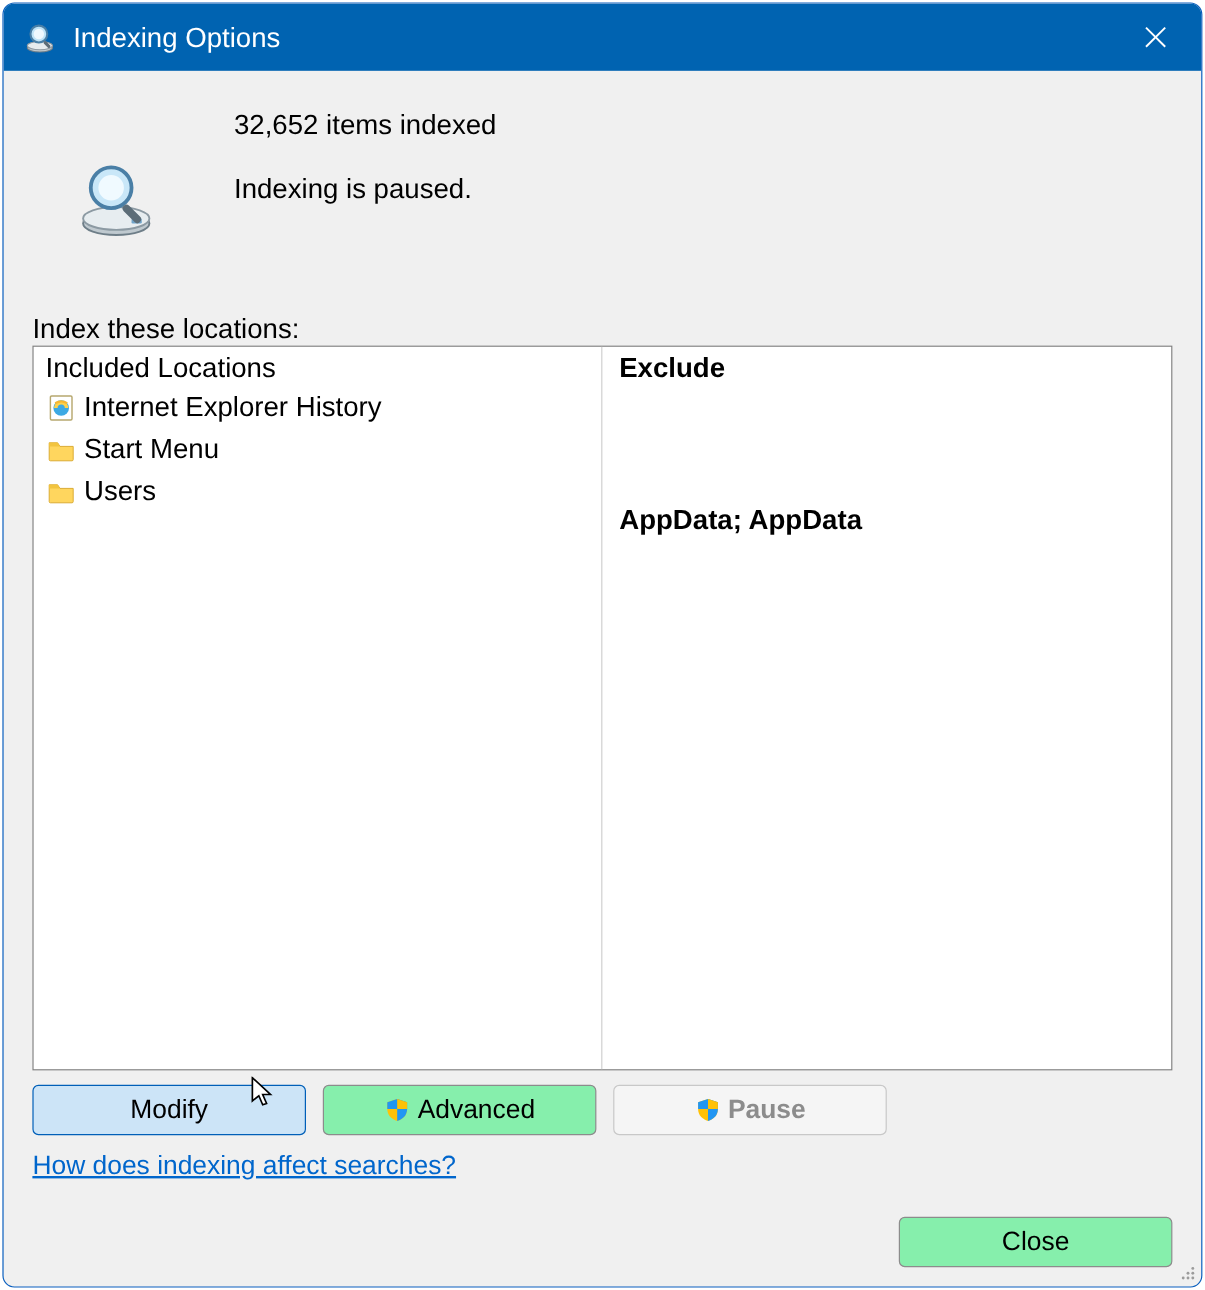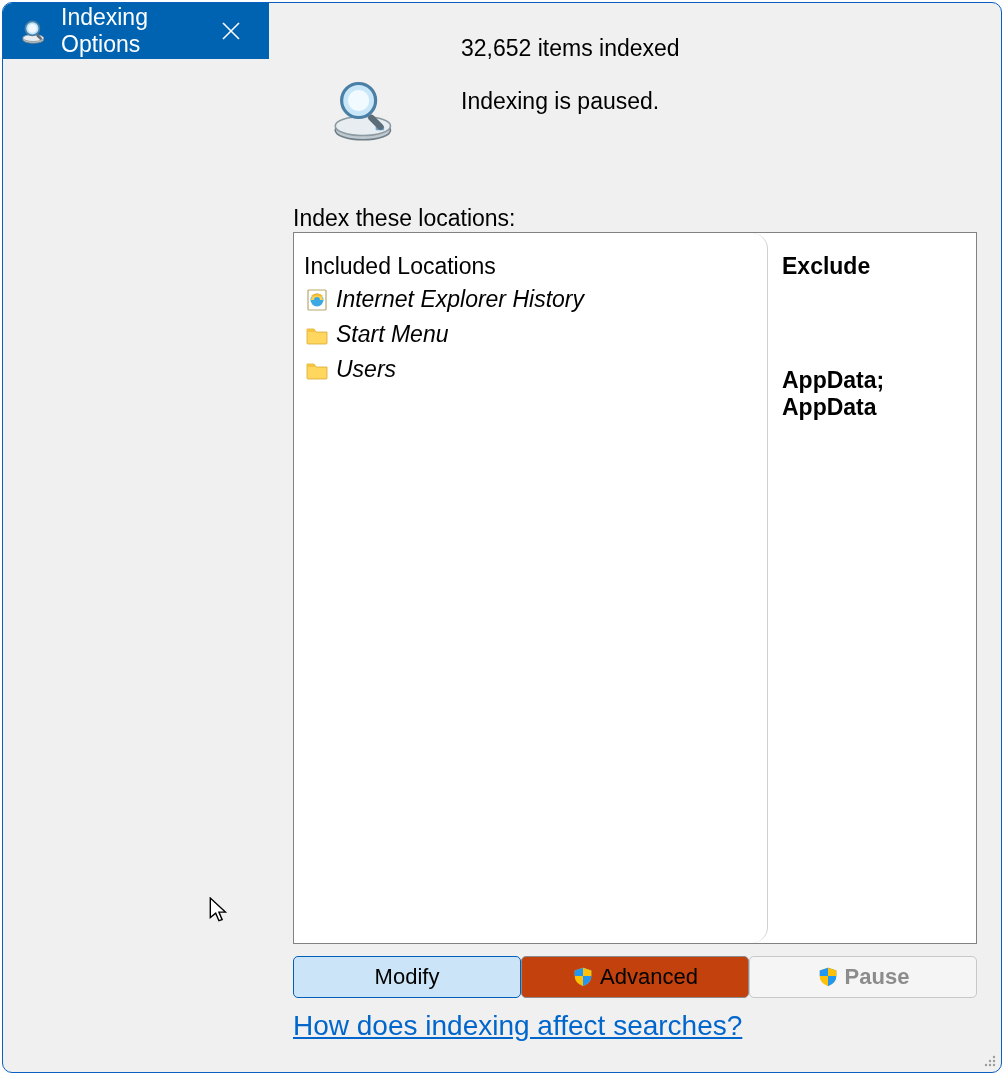--- a/index.html
+++ b/index.html
@@ -12,21 +12,21 @@
   }
   .window {
     width: 1000px;
     height: 1071px;
     margin: 2px;
     border: 1px solid #0a5fbf;
     border-radius: 10px;
     overflow: hidden;
     background: #f0f0f0;
     display: flex;
-    flex-direction: row;
+    flex-direction: column;
     position: relative;
   }
   .titlebar {
     height: 56px;
     background: #0063b1;
     display: flex;
     align-items: center;
     padding: 0 14px 0 18px;
     color: #ffffff;
     font-size: 23px;
@@ -68,66 +68,65 @@
   .status-text .items { margin-bottom: 26px; }
   .section-label { }
   .listbox {
     flex: 1;
     background: #ffffff;
     border: 1px solid #828282;
     display: flex;
     min-height: 528px;
   }
   .col {
-    padding: 20px 10px;
-    border-radius: 16px;
+    padding: 4px 10px;
   }
   .col-included {
     width: 474px;
     border-right: 1px solid #d0d0d0;
   }
   .col-exclude {
     flex: 1;
     padding-left: 14px;
     font-weight: bold;
   }
   .col-header {
     font-size: 23px;
     margin-bottom: 2px;
   }
   .row {
     display: flex;
     align-items: center;
     height: 35px;
-    font-style: italic;
   }
   .row .row-icon {
     width: 26px; height: 26px;
     margin-right: 6px;
     display: flex; align-items: center; justify-content: center;
   }
   .exclude-val {
     height: 35px;
     display: flex;
     align-items: center;
     margin-top: 24px;
   }
   .exclude-spacer1 { height: 35px; }
   .exclude-spacer2 { height: 35px; }
 
   .button-row {
     display: flex;
+    gap: 14px;
     margin-top: 12px;
   }
   .btn {
     height: 42px;
     width: 228px;
     border: 1px solid #8c8c8c;
     border-radius: 5px;
-    background: #c2410c;
+    background: #86efac;
     font-size: 22px;
     display: flex;
     align-items: center;
     justify-content: center;
     gap: 6px;
     cursor: pointer;
   }
   .btn.primary {
     background: #cce4f7;
     border-color: #005fb8;
@@ -143,21 +142,21 @@
     width: 22px; height: 22px;
     display: inline-flex;
   }
   .links {
     margin-top: 12px;
   }
   .links a {
     display: block;
     color: #0066cc;
     text-decoration: underline;
-    font-size: 28px;
+    font-size: 22px;
     margin-bottom: 14px;
     cursor: pointer;
     width: fit-content;
     text-align: center;
   }
   .footer {
     display: flex;
     justify-content: flex-end;
     padding: 0 24px 16px 24px;
   }
@@ -293,20 +292,25 @@
         <span>Pause</span>
       </div>
     </div>
 
     <div class="links">
       <a>How does indexing affect searches?</a>
     </div>
 
   </div>
 
+  <div class="footer">
+    <div class="btn">
+      <span>Close</span>
+    </div>
+  </div>
 
   <svg class="cursor" viewBox="0 0 20 26">
     <path d="M1 1 L1 19 L6 15 L9 22 L12 21 L9 14 L15 14 z" fill="#ffffff" stroke="#000000" stroke-width="1.3"></path>
   </svg>
 
   <svg class="grip" viewBox="0 0 16 16">
     <circle cx="13" cy="5" r="1.2" fill="#9c9c9c"></circle>
     <circle cx="9" cy="9" r="1.2" fill="#9c9c9c"></circle>
     <circle cx="13" cy="9" r="1.2" fill="#9c9c9c"></circle>
     <circle cx="5" cy="13" r="1.2" fill="#9c9c9c"></circle>

